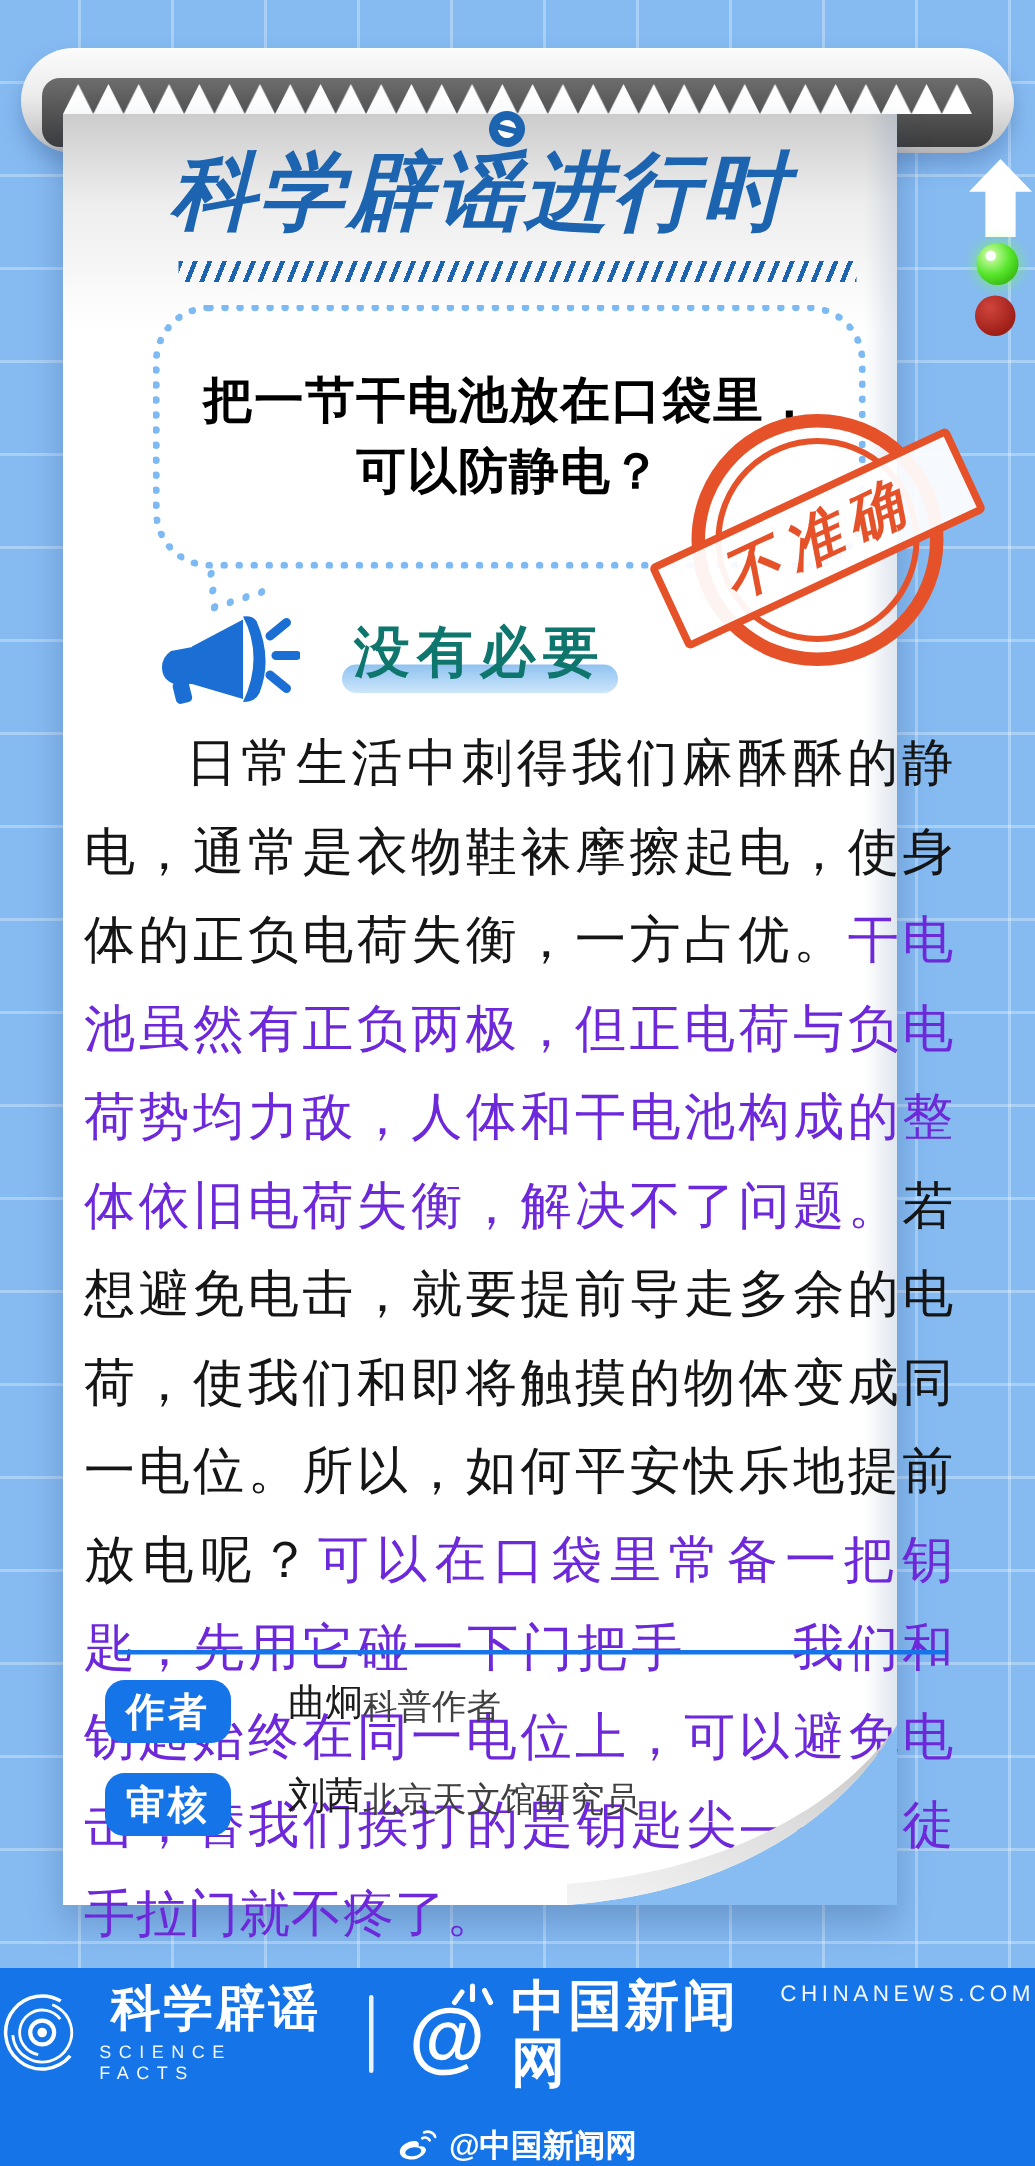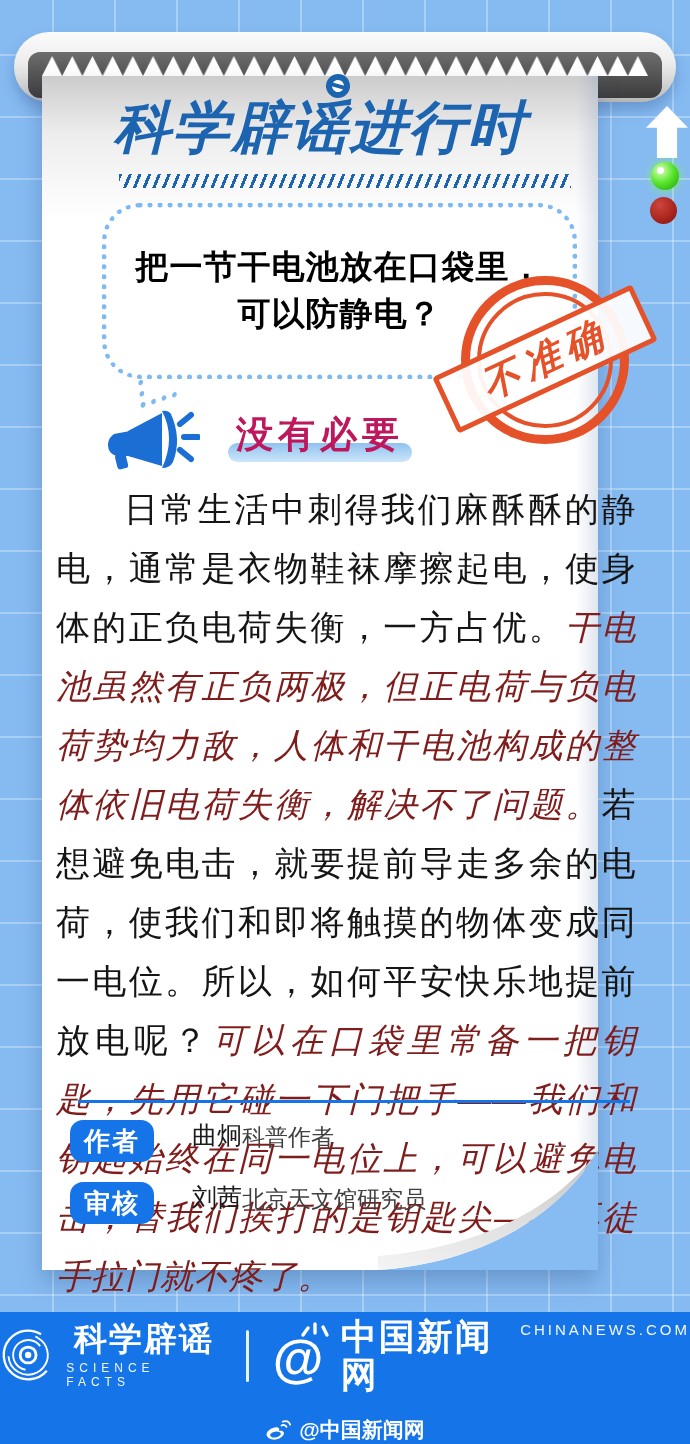--- a/index.html
+++ b/index.html
@@ -78,27 +78,27 @@
     border:5px solid #e5522a;border-radius:4px;background:rgba(255,255,255,.93);
     transform:rotate(-25deg);display:flex;align-items:center;justify-content:center;}
   .stamp-label{color:#e5522a;font-size:38px;font-weight:800;letter-spacing:7px;font-style:italic;}
 
   
   .megaphone{position:absolute;left:62px;top:328px;width:96px;height:68px;z-index:2;}
   .verdict{position:absolute;left:0;top:334px;width:100%;text-align:center;z-index:2;}
   .verdict-inner{position:relative;display:inline-block;}
   .verdict-hl{position:absolute;left:-8px;right:-8px;bottom:-2px;height:19px;border-radius:10px;
     background:linear-gradient(180deg,#8fc2f0,#cde6fa);}
-  .verdict-label{position:relative;font-size:37px;font-weight:900;color:#be185d;letter-spacing:5px;}
+  .verdict-label{position:relative;font-size:37px;font-weight:900;color:#0f766e;letter-spacing:5px;}
 
   
   .body-text{position:absolute;left:14px;top:404px;width:580px;margin:0;
     font-size:34px;line-height:59px;text-align:justify;text-indent:2em;letter-spacing:.5px;}
   .seg-black{color:#151515;}
-  .seg-blue{color:#7f1d1d;font-style:italic;}
+  .seg-blue{color:#6d28d9;}
 
   
   .divider{position:absolute;left:36px;top:1024px;width:552px;height:3px;background:#1474e8;}
   .credits{position:absolute;left:28px;top:1044px;}
   .credit-row{display:flex;align-items:flex-start;margin-bottom:20px;text-align:center;}
   .credit-badge{width:84px;height:42px;border-radius:13px;background:#1474e8;color:#fff;
     font-size:26px;font-weight:700;display:flex;align-items:center;justify-content:center;
     letter-spacing:2px;flex:0 0 auto;}
   .credit-info{margin-left:38px;display:flex;flex-direction:row;}
   .credit-name{font-size:25px;color:#1b1b1b;line-height:30px;}

